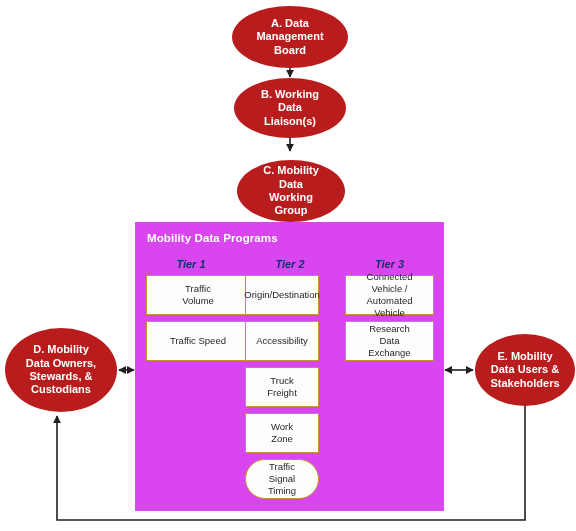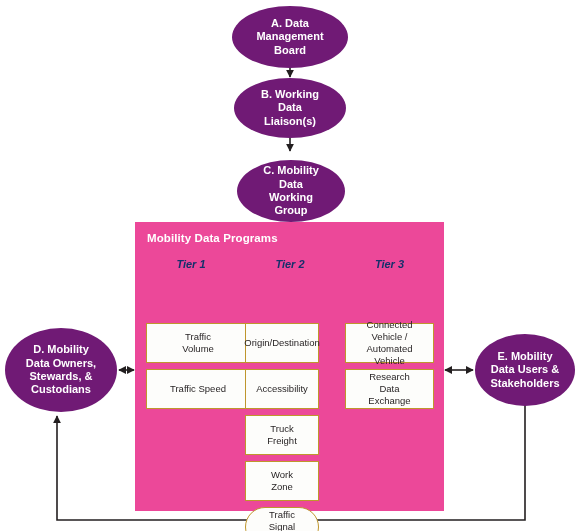--- a/index.html
+++ b/index.html
@@ -25,42 +25,42 @@
     height: 531px;
     pointer-events: none;
   }
   .ellipse {
     position: absolute;
     display: flex;
     align-items: center;
     justify-content: center;
     text-align: center;
     border-radius: 50%;
-    background: #701a75;
+    background: #b91c1c;
     color: #ffffff;
     font-weight: bold;
     font-size: 11px;
     line-height: 1.22;
     padding: 0 6px;
     box-sizing: border-box;
   }
   .ellipse span { display: block; }
   #ellipse-a { left: 232px; top: 6px;   width: 116px; height: 62px; }
   #ellipse-b { left: 234px; top: 78px;  width: 112px; height: 60px; }
   #ellipse-c { left: 237px; top: 160px; width: 108px; height: 62px; }
   #ellipse-d { left: 5px;   top: 328px; width: 112px; height: 84px; }
   #ellipse-e { left: 475px; top: 334px; width: 100px; height: 72px; }
 
   #programs-box {
     position: absolute;
     left: 135px;
     top: 222px;
     width: 309px;
     height: 289px;
-    background: #ec4899;
+    background: #d946ef;
     box-sizing: border-box;
   }
   #programs-title {
     position: absolute;
     left: 12px;
     top: 10px;
     color: #ffffff;
     font-weight: bold;
     font-size: 11.5px;
     letter-spacing: 0.1px;
@@ -83,21 +83,20 @@
     border: 1.5px solid #bf962d;
     box-sizing: border-box;
     display: flex;
     align-items: center;
     justify-content: center;
     text-align: center;
     color: #231f20;
     font-size: 9.5px;
     line-height: 1.25;
     padding: 2px 21px;
-    margin-top: 48px;
   }
   .col-1 { left: 11px;  width: 104px; }
   .col-2 { left: 110px; width: 74px; }
   .col-3 { left: 210px; width: 89px; }
   .row-1 { top: 53px;  height: 40px; }
   .row-2 { top: 99px;  height: 40px; }
   .row-3 { top: 145px; height: 40px; }
   .row-4 { top: 191px; height: 40px; }
   .row-5 { top: 237px; height: 40px; border-radius: 20px; }
 </style>

